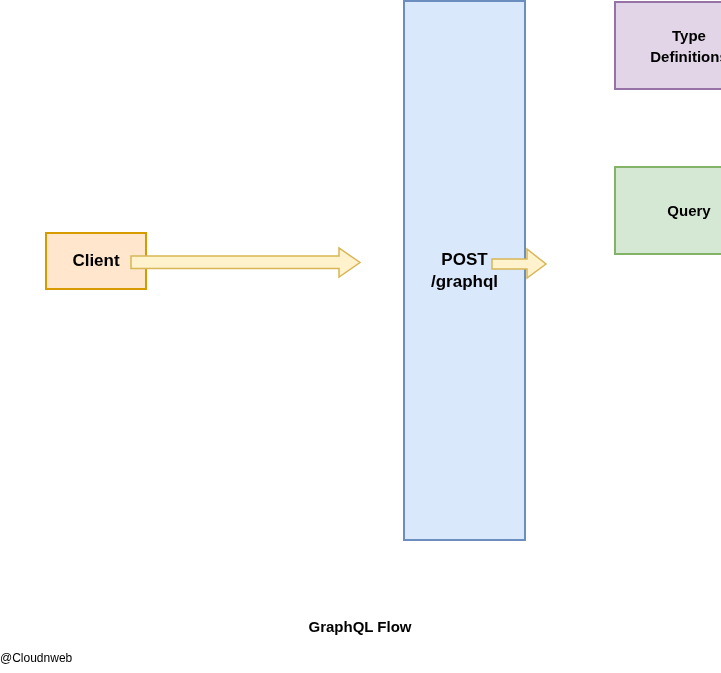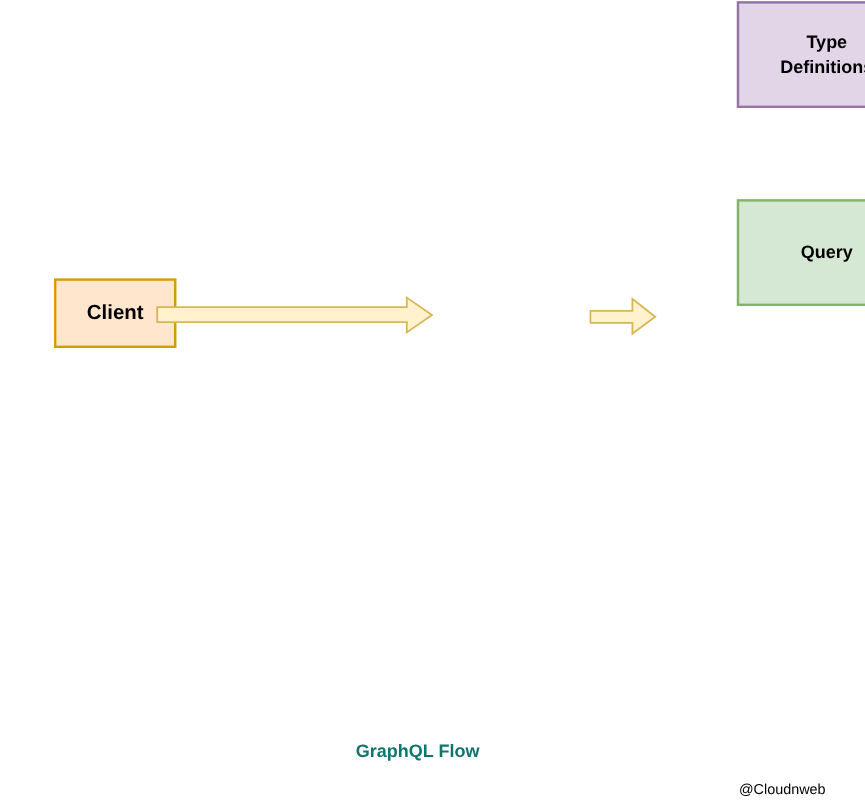--- a/index.html
+++ b/index.html
@@ -69,52 +69,56 @@
   .arrow-svg polygon {
     fill: #FFF2CC;
     stroke: #D6B656;
     stroke-width: 1.5;
   }
   .arrow-1 { left: 130px; top: 246px; }
   .arrow-2 { left: 491px; top: 247px; }
 
   .diagram-title {
     position: absolute;
-    left: 0; top: 617px;
+    left: 12px; top: 617px;
     width: 696px;
     text-align: center;
     font-size: 15px;
     line-height: 20px;
     font-weight: bold;
-    color: #0f766e;
+    color: #000000;
   }
   .diagram-credit {
     position: absolute;
     left: 0; top: 651px;
     width: 688px;
-    text-align: right;
+    text-align: left;
     font-size: 12px;
     line-height: 15px;
     font-weight: normal;
     color: #000000;
   }
 </style>
 </head>
 <body>
 
 <div class="canvas">
 
   <div class="node node-client">
     <span>Client</span>
   </div>
 
   <svg class="arrow-svg arrow-1" width="232" height="33" viewBox="0 0 232 33">
     <polygon points="1,10 209,10 209,2 230,16.5 209,31 209,22.5 1,22.5"></polygon>
   </svg>
 
+  <div class="node node-server">
+    <span>POST
+/graphql</span>
+  </div>
 
   <svg class="arrow-svg arrow-2" width="57" height="33" viewBox="0 0 57 33">
     <polygon points="1,12 36,12 36,2 55,17 36,31 36,22 1,22"></polygon>
   </svg>
 
   <div class="node node-typedefs">
     <span>Type
 Definitions</span>
   </div>
 

